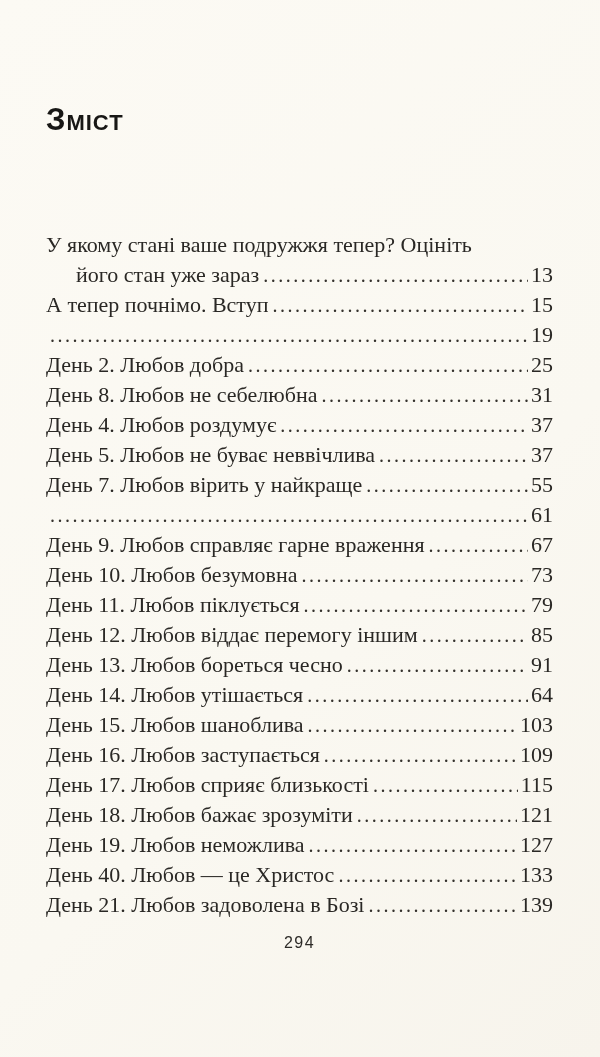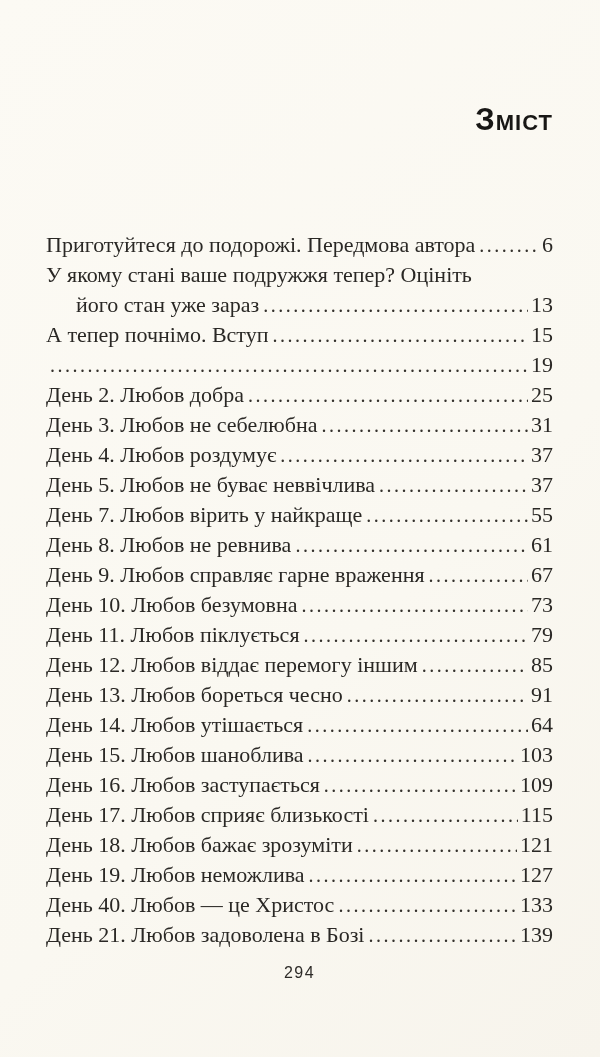--- a/index.html
+++ b/index.html
@@ -16,21 +16,21 @@
     box-sizing: border-box;
     padding: 0 47px 0 46px;
     display: flex;
     flex-direction: column;
     font-family: "Liberation Serif", serif;
     color: #2a2825;
     overflow: hidden;
   }
   .book-title {
     margin-top: 102px;
-    text-align: right;
+    text-align: left;
     font-family: "Liberation Sans", sans-serif;
     font-variant: small-caps;
     font-weight: bold;
     font-size: 31px;
     line-height: 36px;
     letter-spacing: 1px;
     color: #181715;
   }
   .toc {
     margin-top: 92px;
@@ -75,28 +75,20 @@
   }
 </style>
 </head>
 <body>
 
 <div class="page">
   <div class="book-title">Зміст</div>
   <div class="toc">
       <div class="toc-entry">
     <div class="toc-line line1">
-      <span class="label">Приготуйтеся до подорожі. Передмова автора</span>
-      <span class="leader"></span>
-      <span class="pagenum">6</span>
-    </div>
-
-  </div>
-      <div class="toc-entry">
-    <div class="toc-line line1">
       <span class="label">У якому стані ваше подружжя тепер? Оцініть</span>
 
     </div>
     <div class="toc-line line2">
       <span class="label">його стан уже зараз</span>
       <span class="leader"></span>
       <span class="pagenum">13</span>
     </div>
   </div>
       <div class="toc-entry">
@@ -117,21 +109,21 @@
       <div class="toc-entry">
     <div class="toc-line line1">
       <span class="label">День 2. Любов добра</span>
       <span class="leader"></span>
       <span class="pagenum">25</span>
     </div>
 
   </div>
       <div class="toc-entry">
     <div class="toc-line line1">
-      <span class="label">День 3. Любов не себелюбна</span>
+      <span class="label">День 8. Любов не себелюбна</span>
       <span class="leader"></span>
       <span class="pagenum">31</span>
     </div>
 
   </div>
       <div class="toc-entry">
     <div class="toc-line line1">
       <span class="label">День 4. Любов роздумує</span>
       <span class="leader"></span>
       <span class="pagenum">37</span>
@@ -149,21 +141,20 @@
       <div class="toc-entry">
     <div class="toc-line line1">
       <span class="label">День 7. Любов вірить у найкраще</span>
       <span class="leader"></span>
       <span class="pagenum">55</span>
     </div>
 
   </div>
       <div class="toc-entry">
     <div class="toc-line line1">
-      <span class="label">День 8. Любов не ревнива</span>
       <span class="leader"></span>
       <span class="pagenum">61</span>
     </div>
 
   </div>
       <div class="toc-entry">
     <div class="toc-line line1">
       <span class="label">День 9. Любов справляє гарне враження</span>
       <span class="leader"></span>
       <span class="pagenum">67</span>

